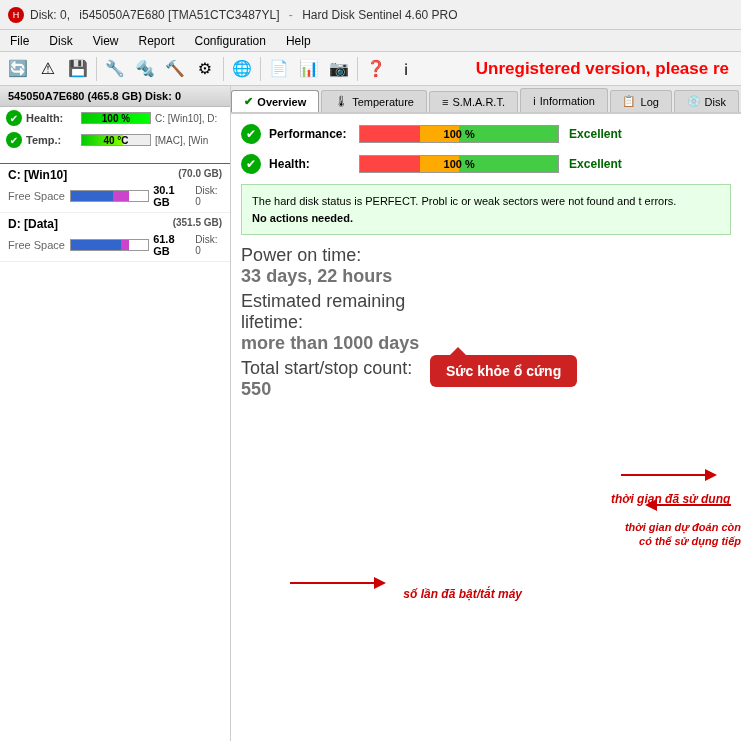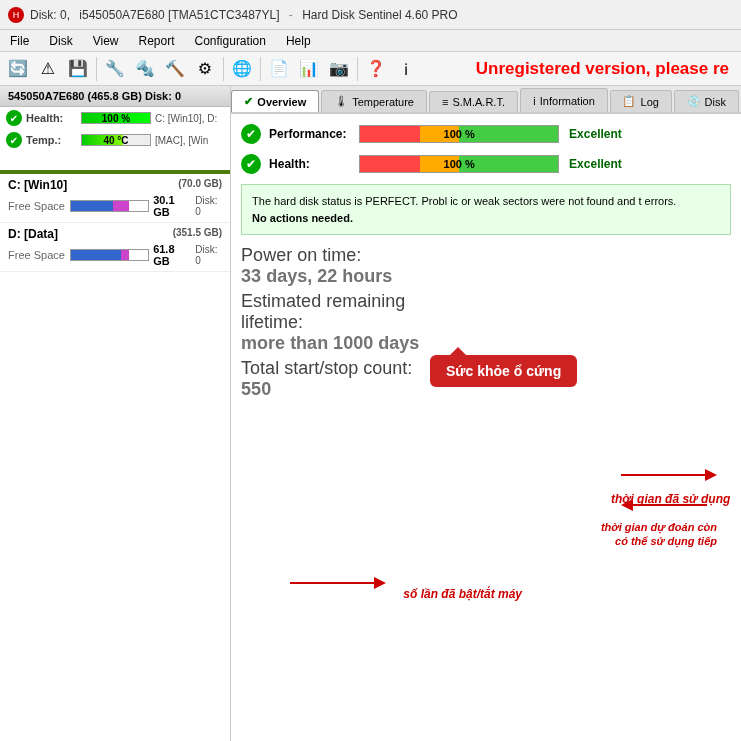--- a/index.html
+++ b/index.html
@@ -133,22 +133,22 @@
     }
     .disk-drives { font-size: 10px; color: #555; margin-left: 4px; }
 
     .temp-bar-fill {
       height: 100%;
       background: linear-gradient(to right, #00cc00, #88ff00);
     }
 
     
     .partition-section {
-      margin-top: 19px;
-      border-top: 4px solid #4d7c0f;
+      margin-top: 12px;
+      border-top: 1px solid #4d7c0f;
     }
     .partition-item {
       padding: 4px 8px;
       border-bottom: 1px solid #eee;
     }
     .partition-header {
       display: flex;
       justify-content: space-between;
       font-weight: bold;
       font-size: 12px;
@@ -546,21 +546,21 @@
     <defs>
         <marker id="arr1" markerWidth="6" markerHeight="6" refX="3" refY="3" orient="auto">
           <path d="M0,0 L6,3 L0,6 Z" fill="#cc0000"></path>
         </marker>
       </defs>
     <line x1="10" y1="15" x2="100" y2="15" stroke="#cc0000" stroke-width="2" marker-end="url(#arr1)"></line>
   </svg>
   <span>thời gian đã sử dụng</span>
 </div>
 
-<div class="annotation-arrow annotation-remaining" style="top:490px;right:24px;text-align:right;">
+<div class="annotation-arrow annotation-remaining" style="top:490px;right:0;text-align:right;">
   <svg width="100" height="30" style="display:block;margin-left:auto;">
     <defs>
         <marker id="arr2" markerWidth="6" markerHeight="6" refX="3" refY="3" orient="auto">
           <path d="M0,0 L6,3 L0,6 Z" fill="#cc0000"></path>
         </marker>
       </defs>
     <line x1="90" y1="15" x2="10" y2="15" stroke="#cc0000" stroke-width="2" marker-end="url(#arr2)"></line>
   </svg>
   <span style="font-size:11px;color:#cc0000;font-weight:bold;font-style:italic;">thời gian dự đoán còn<br>có thể sử dụng tiếp</span>
 </div>

